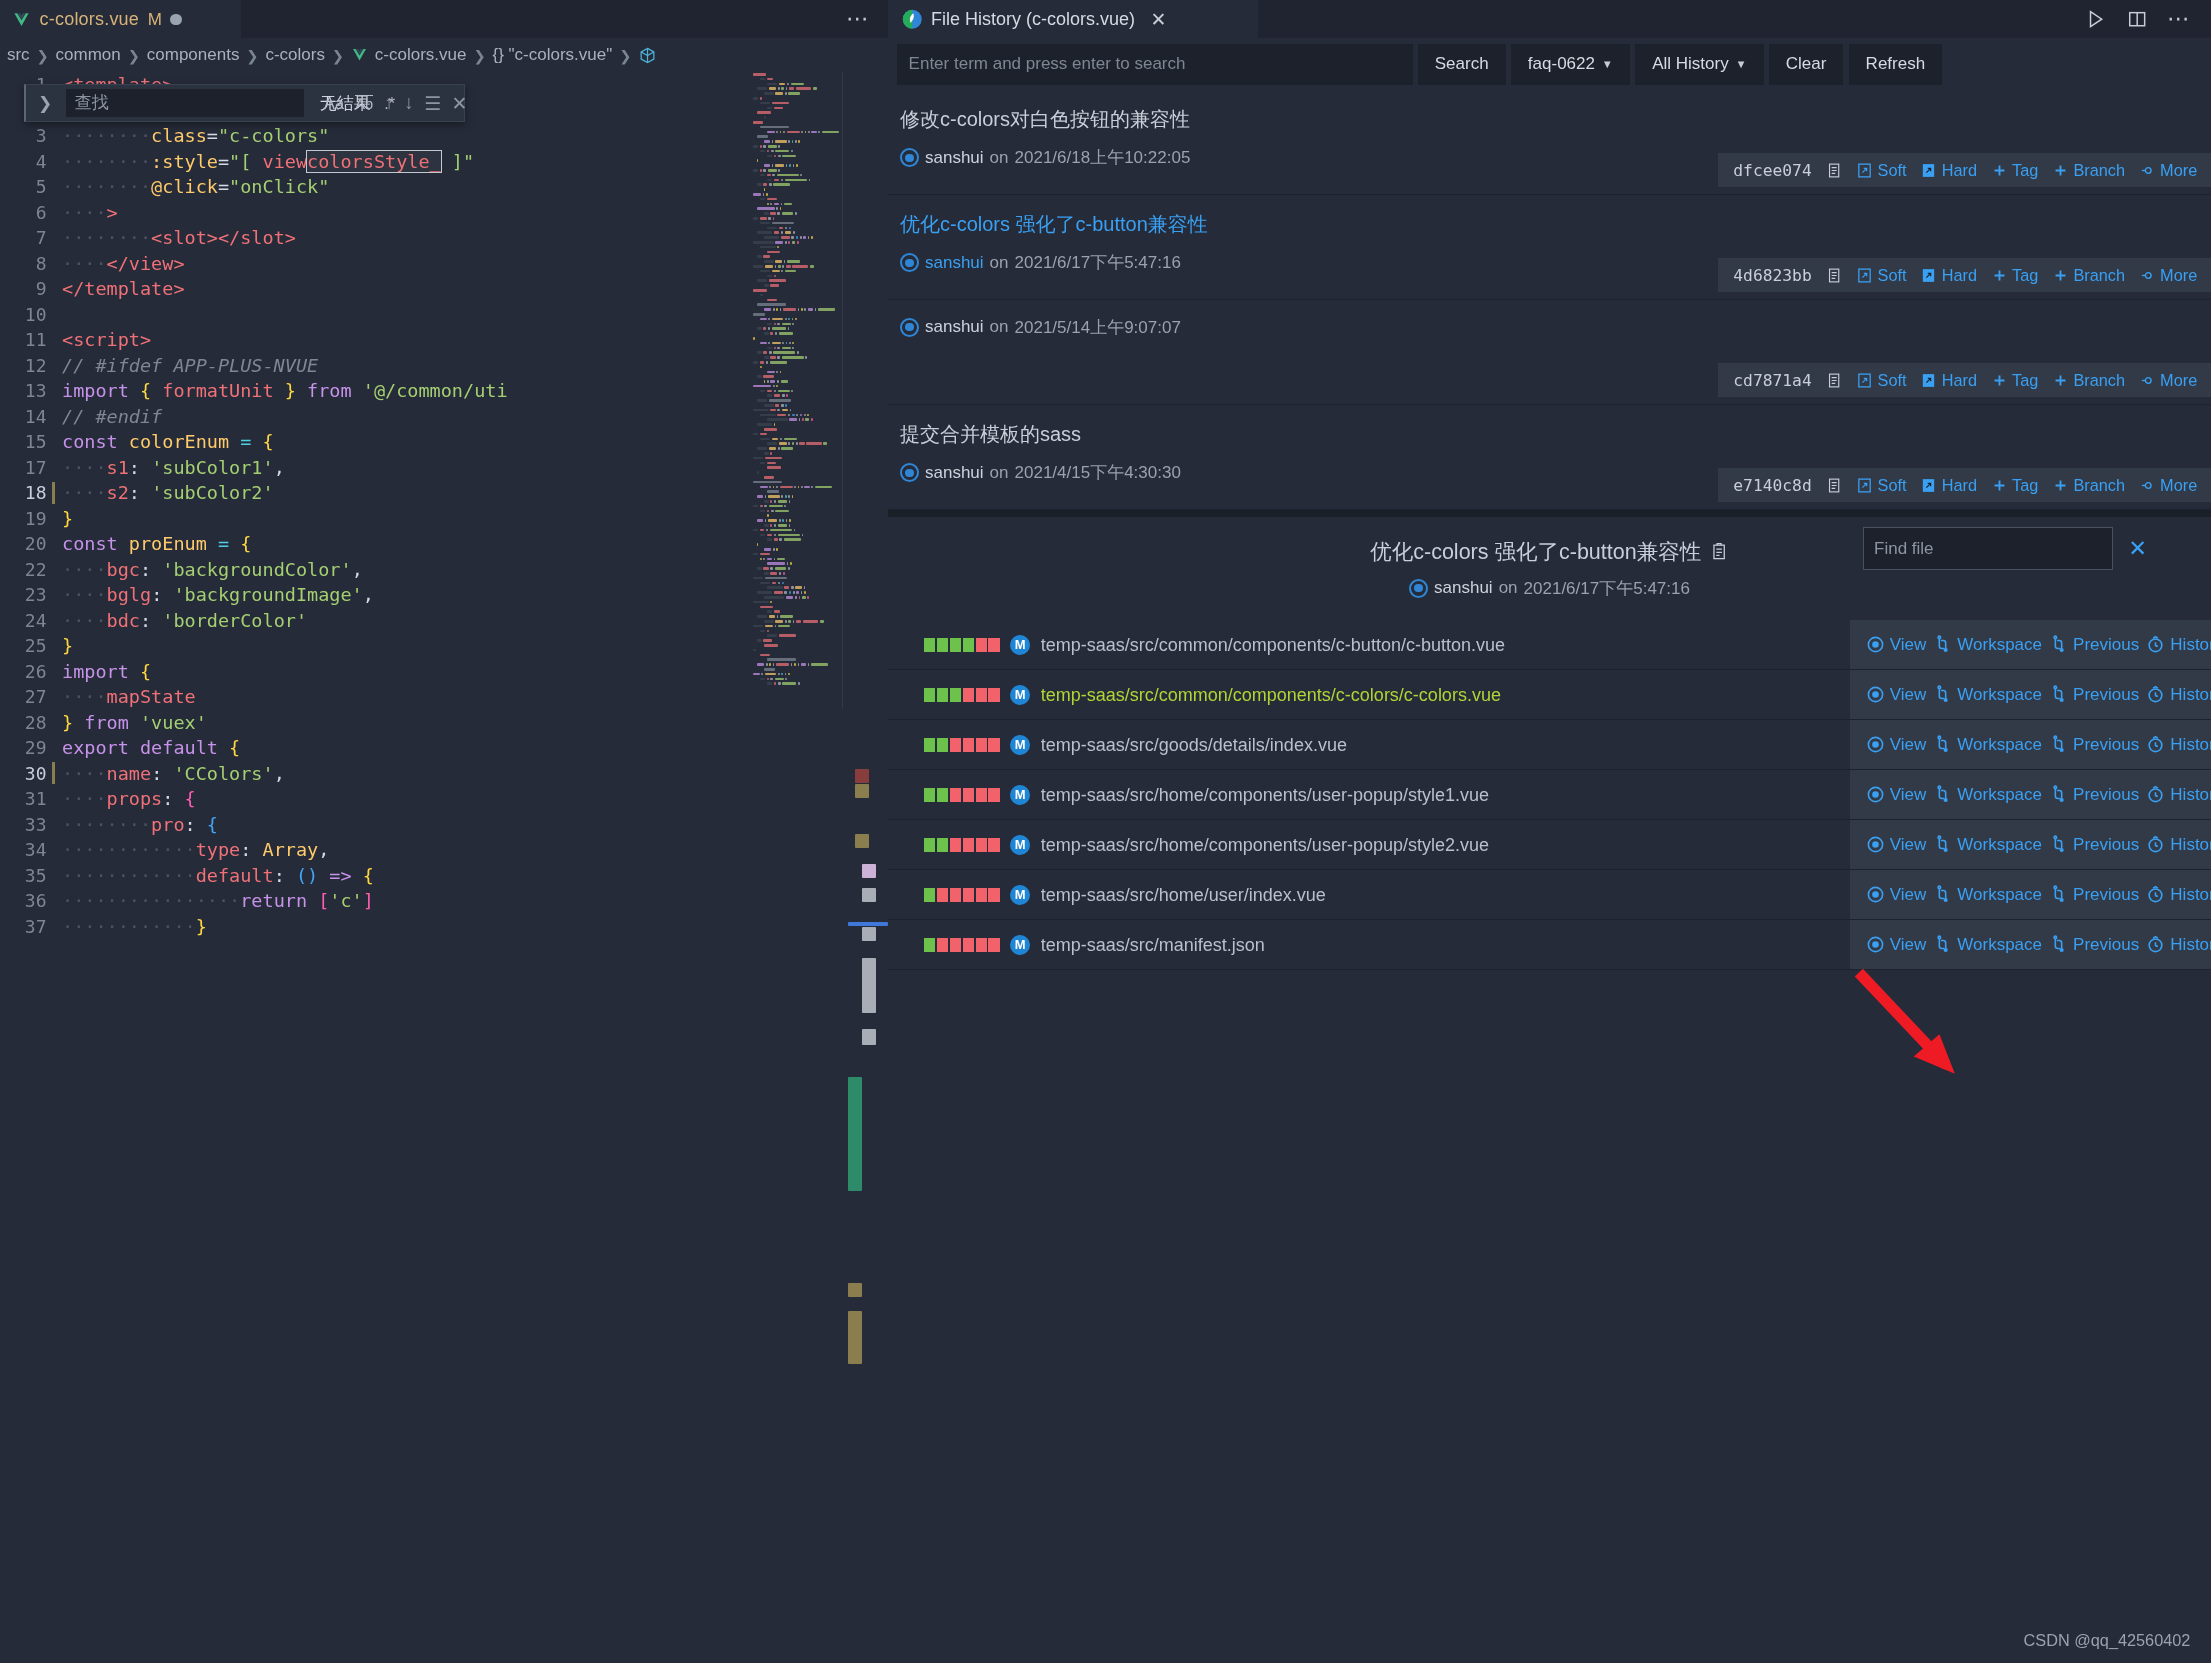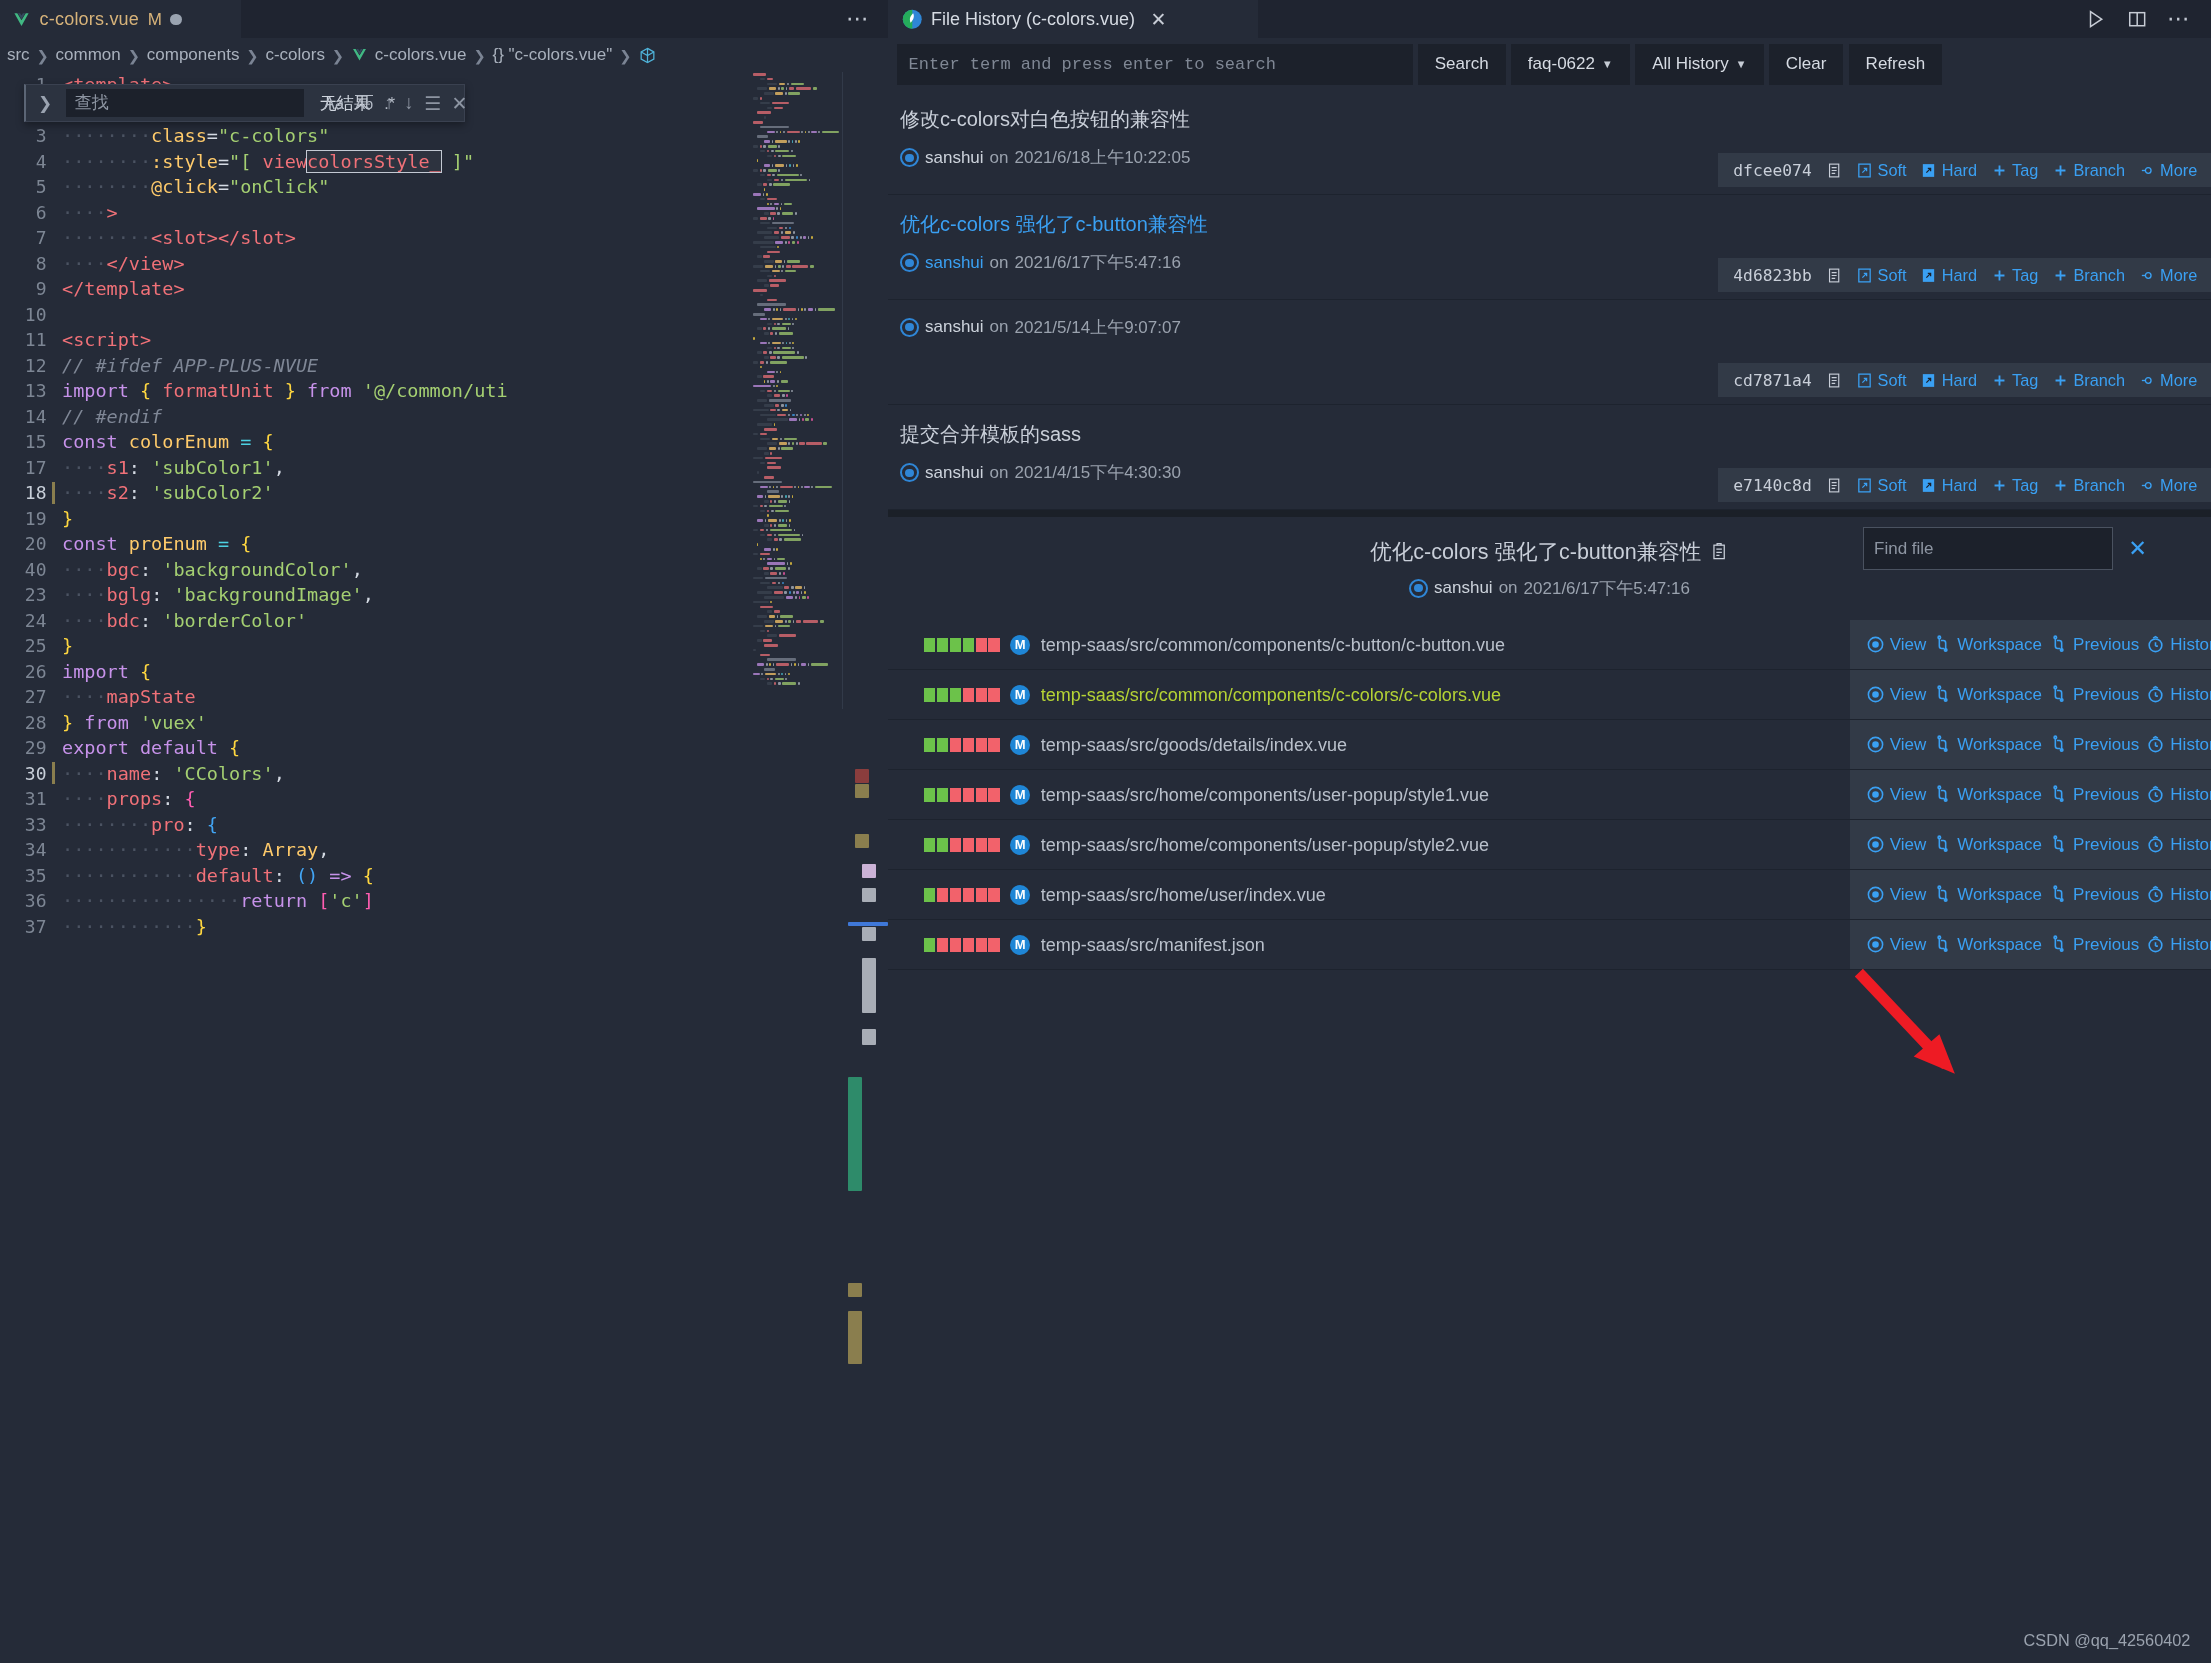--- a/index.html
+++ b/index.html
@@ -98,21 +98,21 @@
     background: #252b38; min-width: 370px;
   }
   .hist-tab-label { color: #d6dbe3; font-size: 18px; }
   .hist-tab-close { color: #c7ccd5; font-size: 19px; margin-left: 6.9px; }
   .hist-tabs-spacer { flex: 1; background: #1f2430; }
   .hist-tab-actions { display: flex; align-items: center; gap: 19px; padding-right: 19px; background: #1f2430; }
 
   .hist-toolbar { height: 52px; background: #252b38; display: flex; align-items: center; gap: 5.2px; padding: 0 8.6px; }
   .search-input {
     width: 516px; height: 41px; background: #1c212b; border: none; outline: none;
-    color: #c9d0da; font-size: 17px; padding: 0 12px; font-family: Liberation Mono, monospace;
+    color: #c9d0da; font-size: 17px; padding: 0 12px; font-family: Liberation Sans, sans-serif;
   }
   .search-input::placeholder { color: #7f8794; }
   .tb-btn {
     height: 41px; background: #1c212b; color: #d6dbe3; border: none;
     font-size: 17px; padding: 0 17px; cursor: pointer;
     font-family: "Liberation Sans", sans-serif; display: flex; align-items: center; gap: 6.9px;
   }
   .caret { font-size: 11.2px; color: #c6ccd5; }
 
   .commit-list { background: #252b38; }
@@ -1039,21 +1039,21 @@
           </div>
           <div class="code-line">
             <span class="ln">19</span>
             <span class="code-txt"><span class="t-brace">}</span></span>
           </div>
           <div class="code-line">
             <span class="ln">20</span>
             <span class="code-txt"><span class="t-kw">const</span><span class="t-white"> </span><span class="t-attr">proEnum</span><span class="t-white"> </span><span class="t-op">=</span><span class="t-white"> </span><span class="t-brace">{</span></span>
           </div>
           <div class="code-line">
-            <span class="ln">40</span>
+            <span class="ln">22</span>
             <span class="code-txt"><span class="t-ind">····</span><span class="t-fn">bgc</span><span class="t-white">: </span><span class="t-str">'backgroundColor'</span><span class="t-white">,</span></span>
           </div>
           <div class="code-line">
             <span class="ln">23</span>
             <span class="code-txt"><span class="t-ind">····</span><span class="t-fn">bglg</span><span class="t-white">: </span><span class="t-str">'backgroundImage'</span><span class="t-white">,</span></span>
           </div>
           <div class="code-line">
             <span class="ln">24</span>
             <span class="code-txt"><span class="t-ind">····</span><span class="t-fn">bdc</span><span class="t-white">: </span><span class="t-str">'borderColor'</span></span>
           </div>

